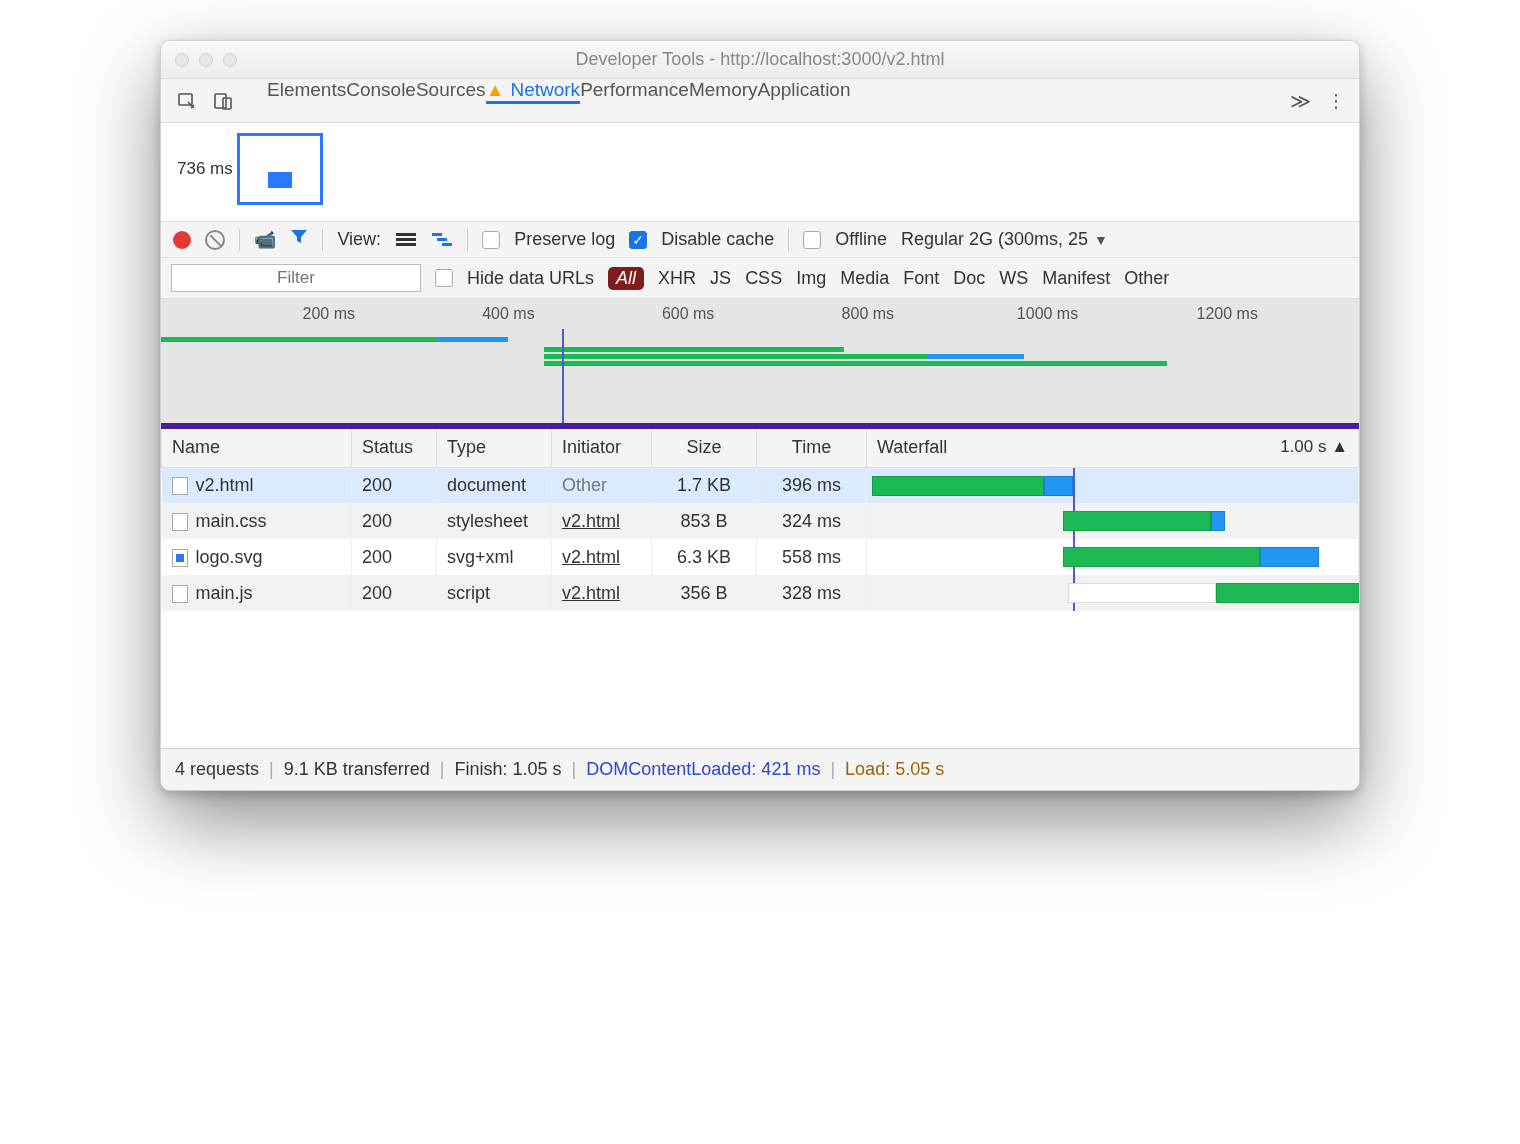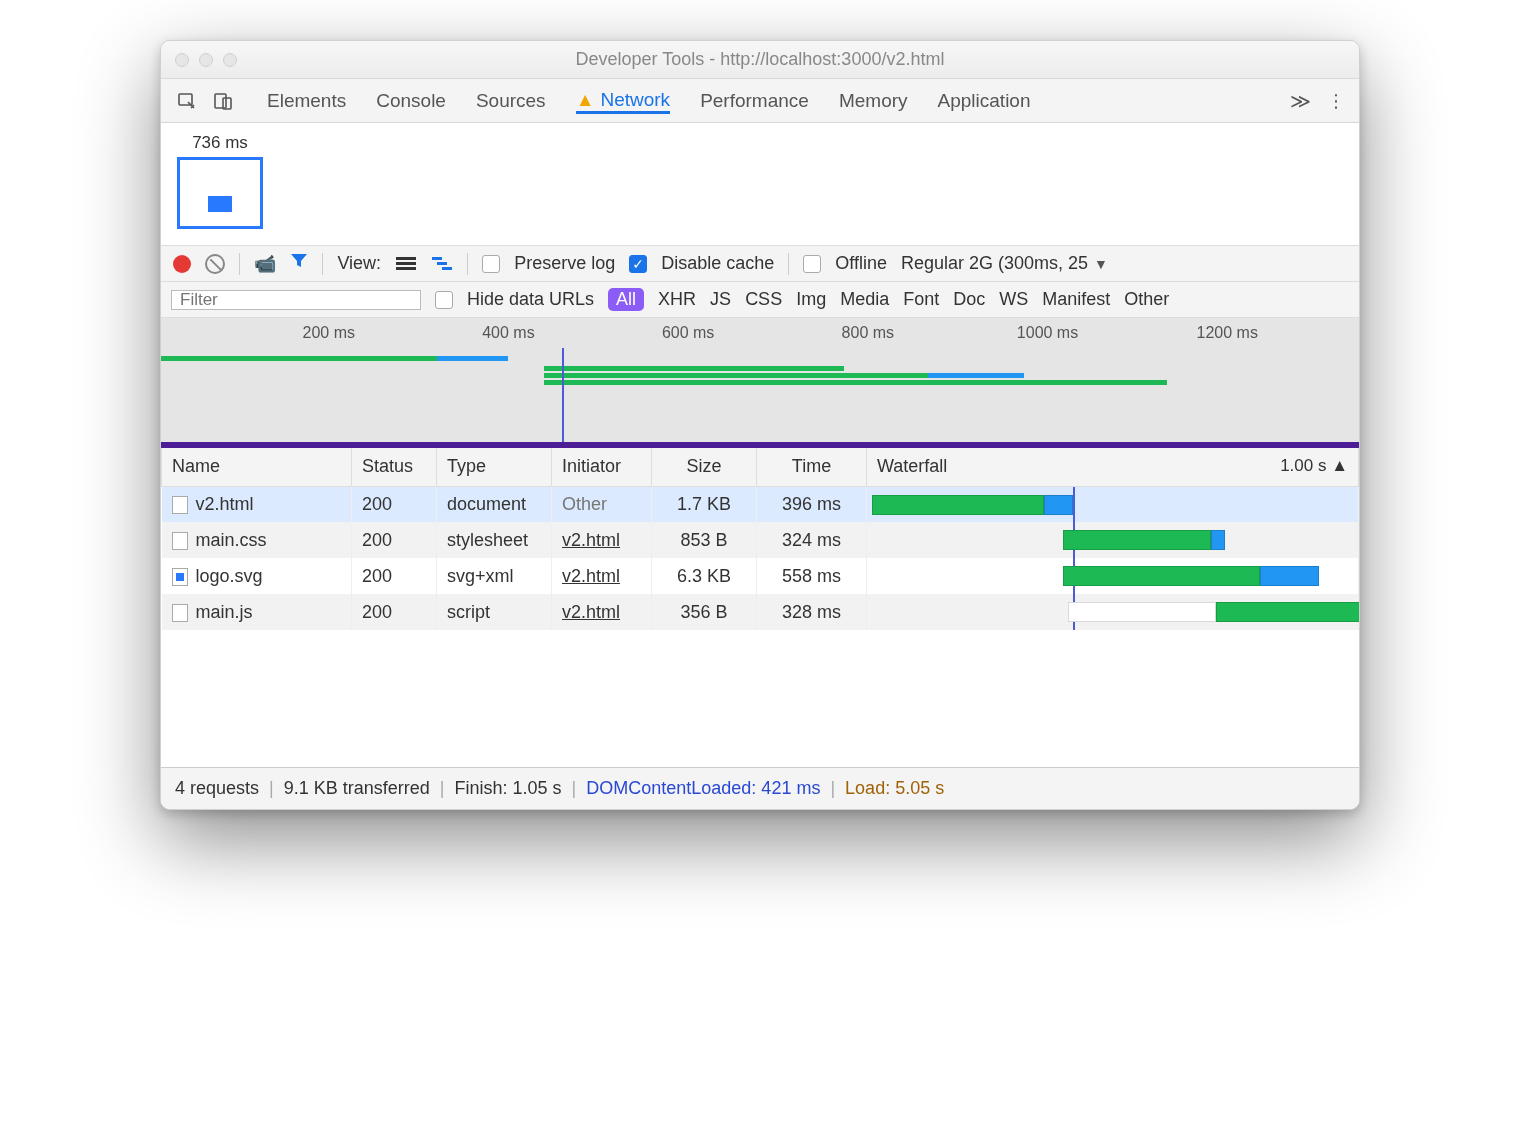--- a/index.html
+++ b/index.html
@@ -48,32 +48,32 @@
     border-bottom: 1px solid #d8d8d8;
     display: flex;
     align-items: stretch;
     padding: 0 8px;
     background: #f4f4f4;
   }
   .tabbar .iconbtn {
     width: 36px; display: flex; align-items: center; justify-content: center;
     color: #555;
   }
-  .tabs { display: flex; align-items: center; gap: 30px; padding-left: 26px; flex: 1; }
+  .tabs { display: flex; align-items: flex-start; padding-left: 26px; flex: 1; }
   .tab { display: flex; align-items: center; color: #555; font-size: 19px; cursor: pointer; gap: 6px; }
   .tab.active { color: #1a73e8; border-bottom: 3px solid #1a73e8; margin-bottom: -1px; }
   .warn-icon { color: #f2a600; }
   .more-chevrons { font-size: 20px; color: #555; padding: 0 10px; display:flex; align-items:center;}
   .kebab { width: 30px; display:flex; align-items:center; justify-content:center; color:#555;}
   
   .filmstrip {
     display: flex; gap: 20px; padding: 10px 16px 16px; border-bottom: 1px solid #ddd;
     background: #fff;
   }
-  .frame { display:flex; flex-direction:column; align-items:center; gap:4px; }
+  .frame { display:flex; align-items:center; gap:4px; }
   .frame .flabel { color:#333; font-size:17px; }
   .frame .thumb {
     width: 86px; height: 72px; border: 3px solid #2979ff; background:#fff; position:relative;
   }
   .thumb::after{
     content:""; position:absolute; left:28px; top:36px; width:24px; height:16px; background:#2979ff;
   }
   
   .toolbar {
     display:flex; align-items:center; gap:14px; padding: 6px 12px; border-bottom:1px solid #ddd;
@@ -92,24 +92,24 @@
   }
   .checkbox.checked { background:#1a73e8; border-color:#1a73e8; color:#fff; }
   .throttle { display:flex; align-items:center; gap:6px; color:#333;}
   .tri { font-size:14px; color:#555;}
   
   .filterbar {
     display:flex; align-items:center; gap:14px; padding:6px 10px; border-bottom:1px solid #ddd;
     background:#f4f4f4; font-size:18px;
   }
   .filterinput {
-    width: 250px; height:20px; border:1px solid #bbb; background:#fff; padding:0 8px;
-    font-size:17px; color:#777;
-  }
-  .pill { background:#8b5cf6; color:#fff; border-radius:5px; padding:1px 8px; }
+    width: 250px; height:28px; border:1px solid #bbb; background:#fff; padding:0 8px;
+    font-size:17px; color:#777;text-align:center;
+  }
+  .pill { background:#7f1d1d; color:#fff; border-radius:5px; padding:1px 8px;font-style:italic; }
   .ftype { color:#333; cursor:pointer; }
   
   .overview {
     height: 130px; border-bottom:6px solid #4c1d95; position:relative; background:#e5e5e5;
   }
   .tick { position:absolute; top:6px; font-size:16px; color:#555; transform:translateX(-50%); }
   .obar { position:absolute; height:5px; }
   
   .nettable { width:100%; border-collapse:collapse; font-size:18px; }
   .nettable th {

